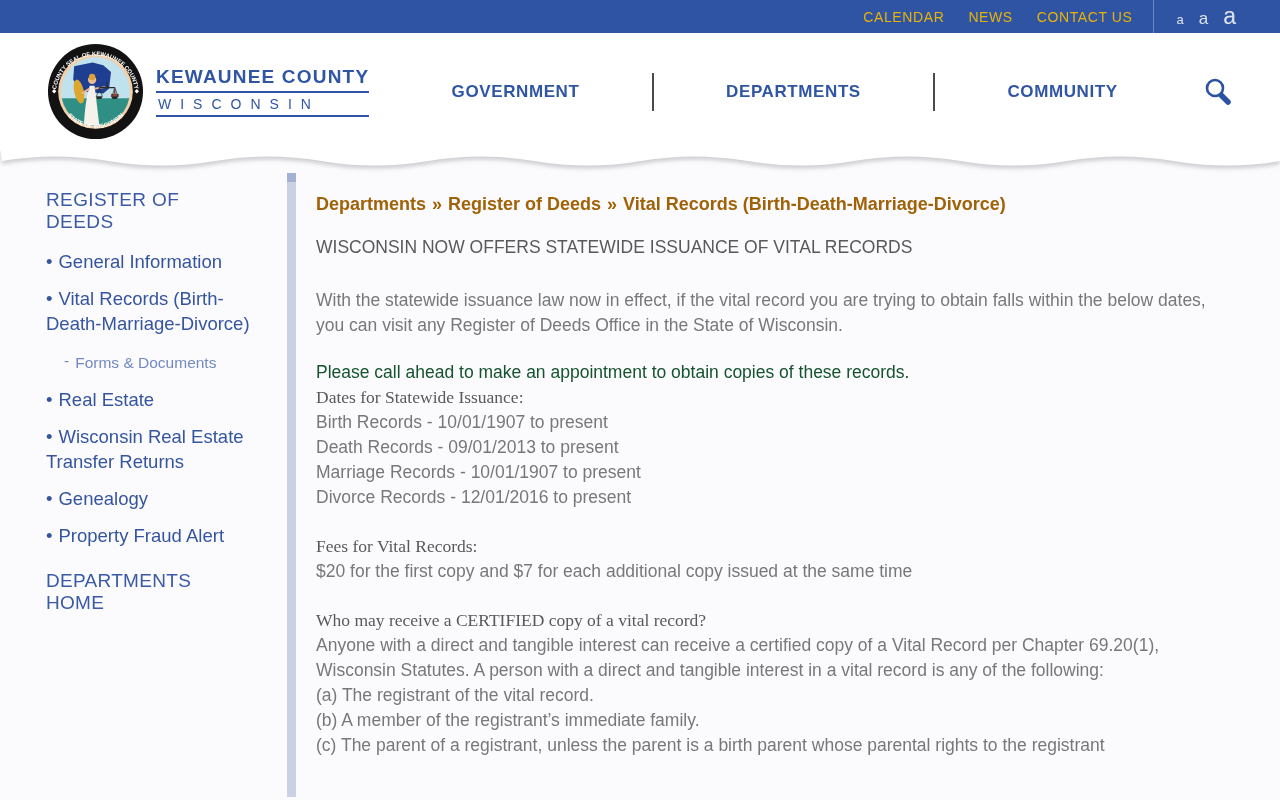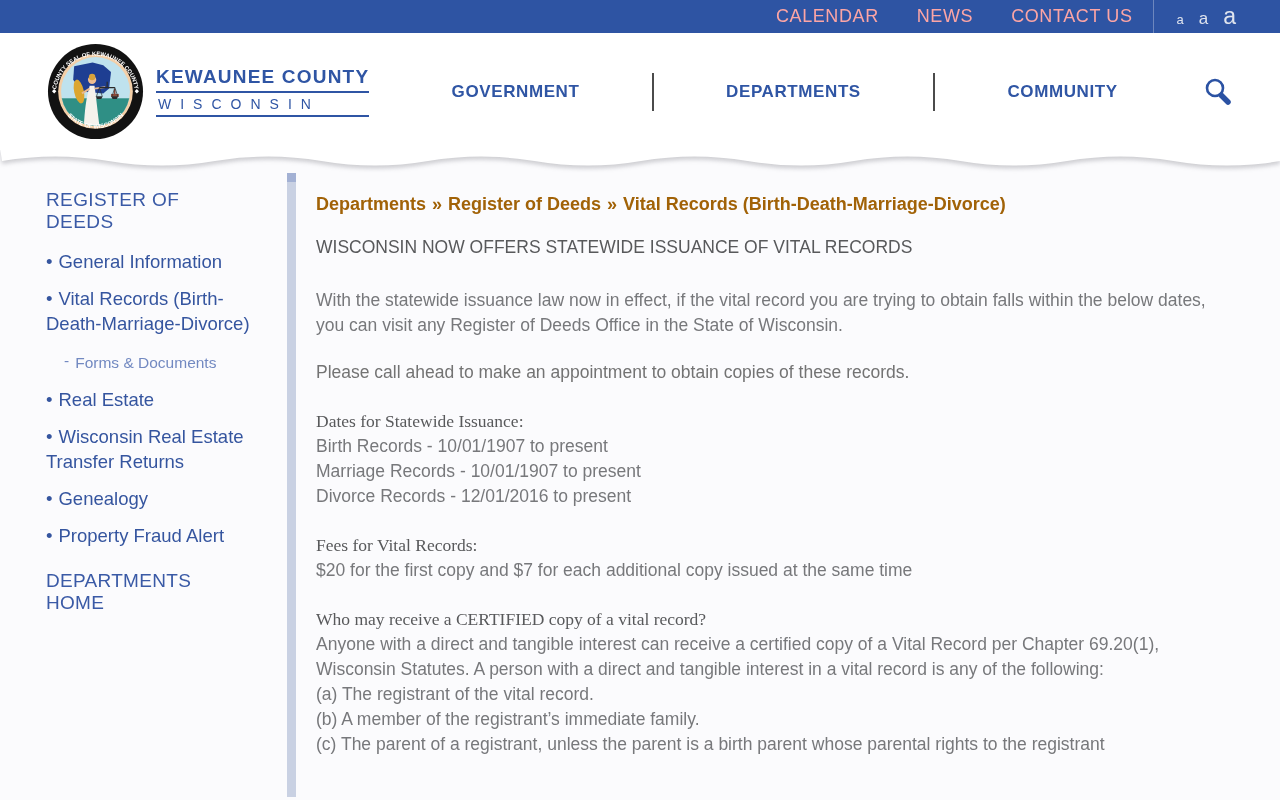--- a/index.html
+++ b/index.html
@@ -2,21 +2,21 @@
 <html><head>
 <meta charset="utf-8">
 <style>
   * { margin:0; padding:0; box-sizing:border-box; }
   html,body { width:1280px; height:800px; overflow:hidden; background:#fbfbfd;
               font-family:"Liberation Sans", sans-serif; }
 
   
   .topbar { height:33px; background:#2e54a3; display:flex; align-items:center;
             justify-content:flex-end; padding-right:44px; }
-  .topbar-link { color:#fca5a5; font-size:18px; letter-spacing:.6px; margin-left:38px;
+  .topbar-link { color:#eab308; font-size:14px; letter-spacing:.6px; margin-left:24px;
                  text-decoration:none; cursor:pointer; }
   .topbar-divider { width:1px; height:33px; background:rgba(255,255,255,.30); margin:0 8px 0 20px; }
   .textsize-group { display:flex; align-items:baseline; }
   .textsize { color:#dfe4ee; cursor:pointer; margin-left:15px; line-height:1; }
   .textsize.s { font-size:13px; } .textsize.m { font-size:17px; } .textsize.l { font-size:23px; }
 
   
   .header { height:117px; background:#ffffff; display:flex; align-items:center;
             padding:0 44px 0 47px; position:relative; z-index:2; }
   .seal { width:97px; height:97px; flex:0 0 auto; cursor:pointer; }
@@ -54,21 +54,21 @@
   .vbar { width:9px; flex:0 0 auto;
           background:linear-gradient(to bottom,#a3b1d4 0 9px,#c9d1e3 9px); }
 
   .main { flex:1; padding:16px 44px 0 20px; }
   .breadcrumb { color:#a16207; font-size:18px; font-weight:bold; line-height:30px;
                 margin-bottom:16px; }
   .crumb { cursor:pointer; }
   .crumb-sep { margin:0 6px; }
   .page-subhead { color:#58595b; font-size:17.5px; line-height:25px; margin-bottom:28px; }
   .para { color:#77787b; font-size:17.5px; line-height:25px; margin-bottom:22px; }
-  .alert { color:#737373; font-size:17.5px; line-height:25px; margin-bottom:24px; }
+  .alert { color:#14532d; font-size:17.5px; line-height:25px; }
   .block { margin-bottom:24px; }
   .block-head { color:#58595b; font-size:17.5px; line-height:25px;font-family:Liberation Serif, serif; }
   .block-line { color:#77787b; font-size:17.5px; line-height:25px; }
 </style>
 </head>
 <body>
 
 <div class="topbar">
   <a class="topbar-link">CALENDAR</a>
   <a class="topbar-link">NEWS</a>
@@ -184,20 +184,21 @@
 
     <div class="page-subhead">WISCONSIN NOW OFFERS STATEWIDE ISSUANCE OF VITAL RECORDS</div>
 
     <div class="para">With the statewide issuance law now in effect, if the vital record you are trying to obtain falls within the below dates, you can visit any Register of Deeds Office in the State of Wisconsin.</div>
 
     <div class="alert">Please call ahead to make an appointment to obtain copies of these records.</div>
 
     <div class="block">
       <div class="block-head">Dates for Statewide Issuance:</div>
       <div class="block-line">Birth Records - 10/01/1907 to present</div>
+      <div class="block-line">Death Records - 09/01/2013 to present</div>
       <div class="block-line">Marriage Records - 10/01/1907 to present</div>
       <div class="block-line">Divorce Records - 12/01/2016 to present</div>
     </div>
 
     <div class="block">
       <div class="block-head">Fees for Vital Records:</div>
       <div class="block-line">$20 for the first copy and $7 for each additional copy issued at the same time</div>
     </div>
 
     <div class="block">

